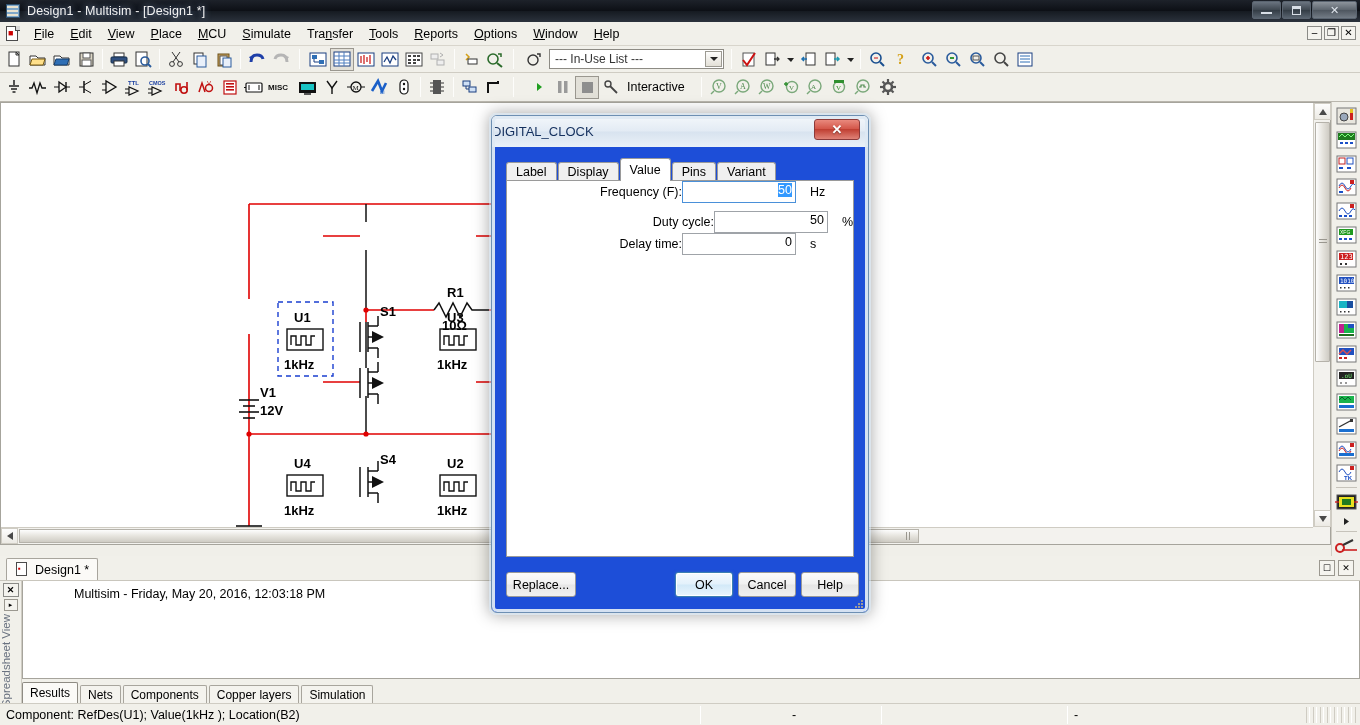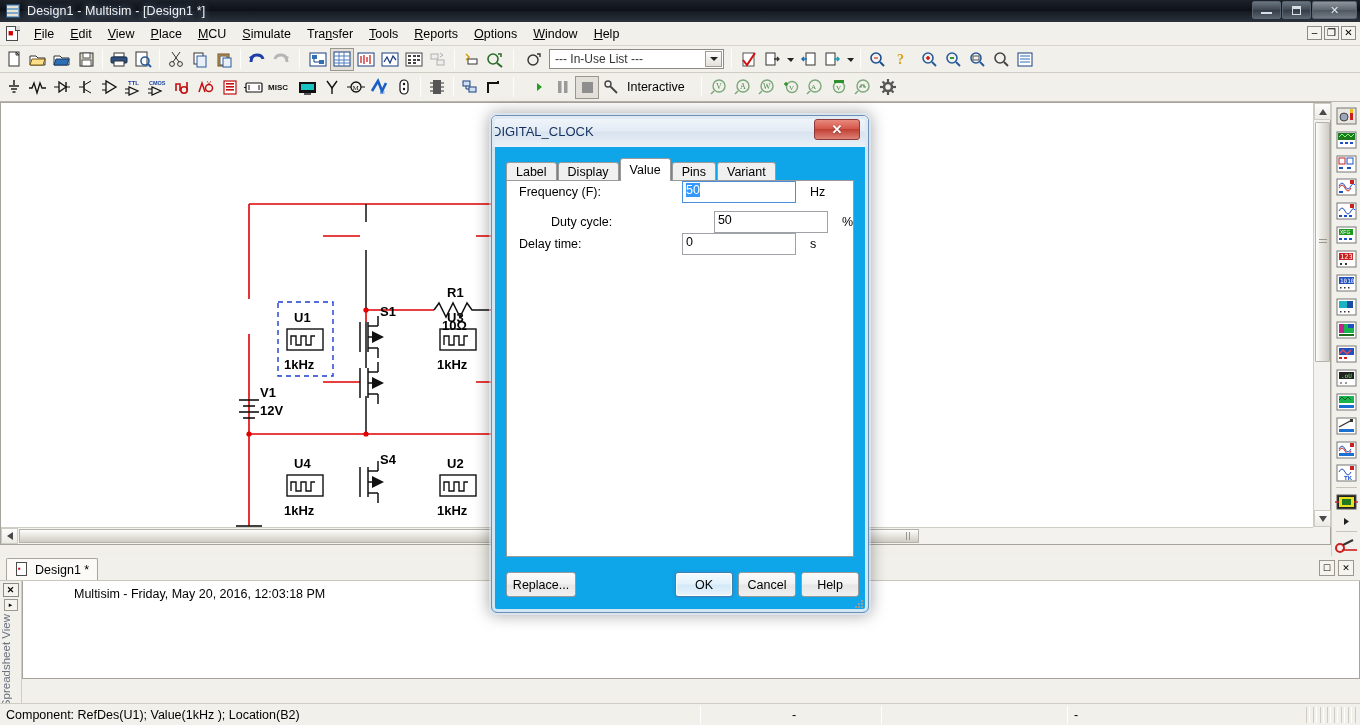--- a/index.html
+++ b/index.html
@@ -236,21 +236,21 @@
     display:flex;align-items:center;
   }
   .dlg-title .t{font-size:13px;color:#14305e;}
   .dlg-close{
     position:absolute;right:8px;top:3px;width:46px;height:21px;border-radius:3px;
     border:1px solid #8c3a3a;
     background:linear-gradient(180deg,#e9897d 0%, #d4584b 45%, #c04033 50%, #e08378 100%);
     display:flex;align-items:center;justify-content:center;
     color:#fff;font-size:13px;font-weight:bold;text-shadow:0 1px 1px rgba(0,0,0,.4);
   }
-  .dlg-body{position:absolute;left:0;top:31px;width:100%;bottom:0;background:#0ea5e9;}
+  .dlg-body{position:absolute;left:0;top:31px;width:100%;bottom:0;background:#1d4ed8;text-align:right;}
   .tabstrip{position:absolute;left:14px;top:12px;display:flex;align-items:flex-end;height:22px;}
   .dtab2{
     height:19px;padding:0 9px;background:#f0f0f0;border:1px solid #9a9a9a;border-bottom:none;
     border-radius:3px 3px 0 0;display:flex;align-items:center;font-size:12.5px;margin-right:1px;
   }
   .dtab2.active{height:23px;background:#fff;border-color:#9a9a9a;position:relative;z-index:3;}
   .tabpanel{
     position:absolute;left:14px;top:33px;right:14px;bottom:55px;
     background:#fff;border:1px solid #9a9a9a;
   }
@@ -1204,20 +1204,27 @@
 
   <div class="sheetwrap">
     <div class="sheet-side">
       <div class="xbtn">✕</div>
       <div class="pbtn">▸</div>
       <span class="vlabel">Spreadsheet View</span>
     </div>
     <div class="sheet-main">
       <div class="sheet-row">Multisim  -  Friday, May 20, 2016, 12:03:18 PM</div>
     </div>
+    <div class="sheet-tabs">
+      <div class="stab active">Results</div>
+      <div class="stab">Nets</div>
+      <div class="stab">Components</div>
+      <div class="stab">Copper layers</div>
+      <div class="stab">Simulation</div>
+    </div>
   </div>
 
   <div class="statusbar">
     <div class="sb-seg" style="width:700px;">Component: RefDes(U1); Value(1kHz ); Location(B2)</div>
     <div class="sb-div"></div>
     <div class="sb-seg" style="width:180px;justify-content:center;">-</div>
     <div class="sb-div"></div>
     <div class="sb-seg" style="width:185px;"></div>
     <div class="sb-div"></div>
     <div class="sb-seg" style="width:186px;">-</div>

